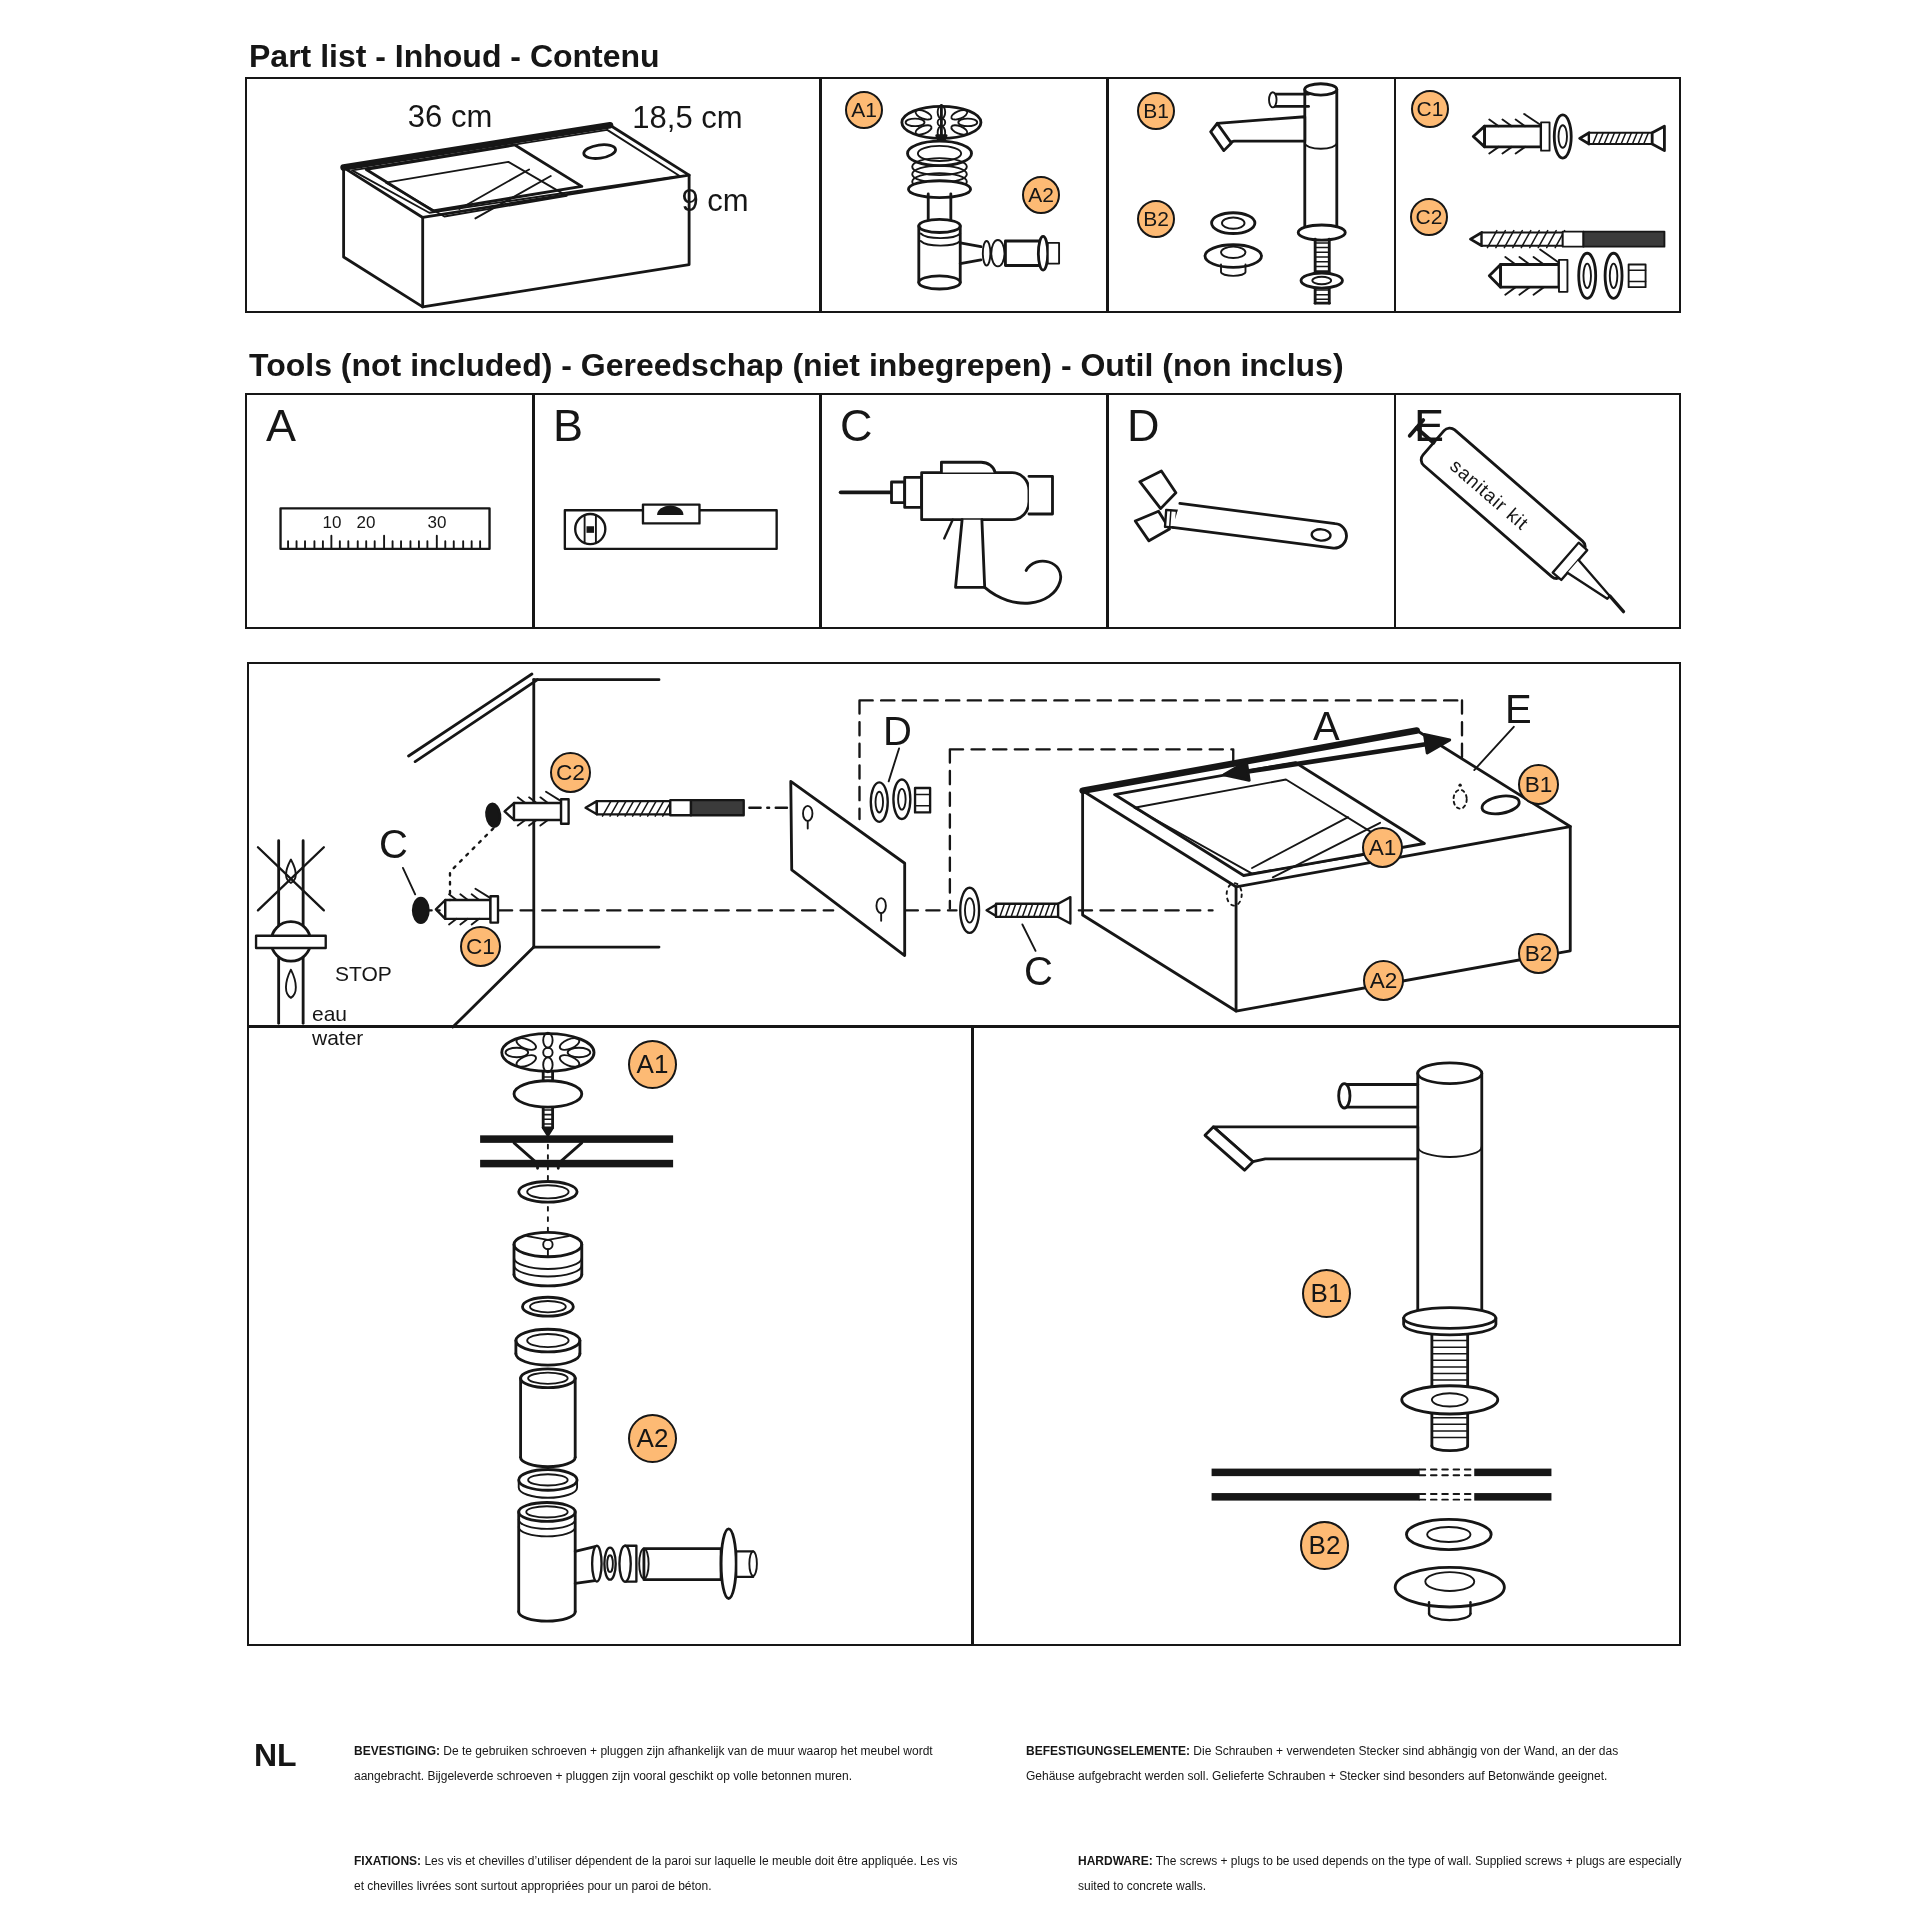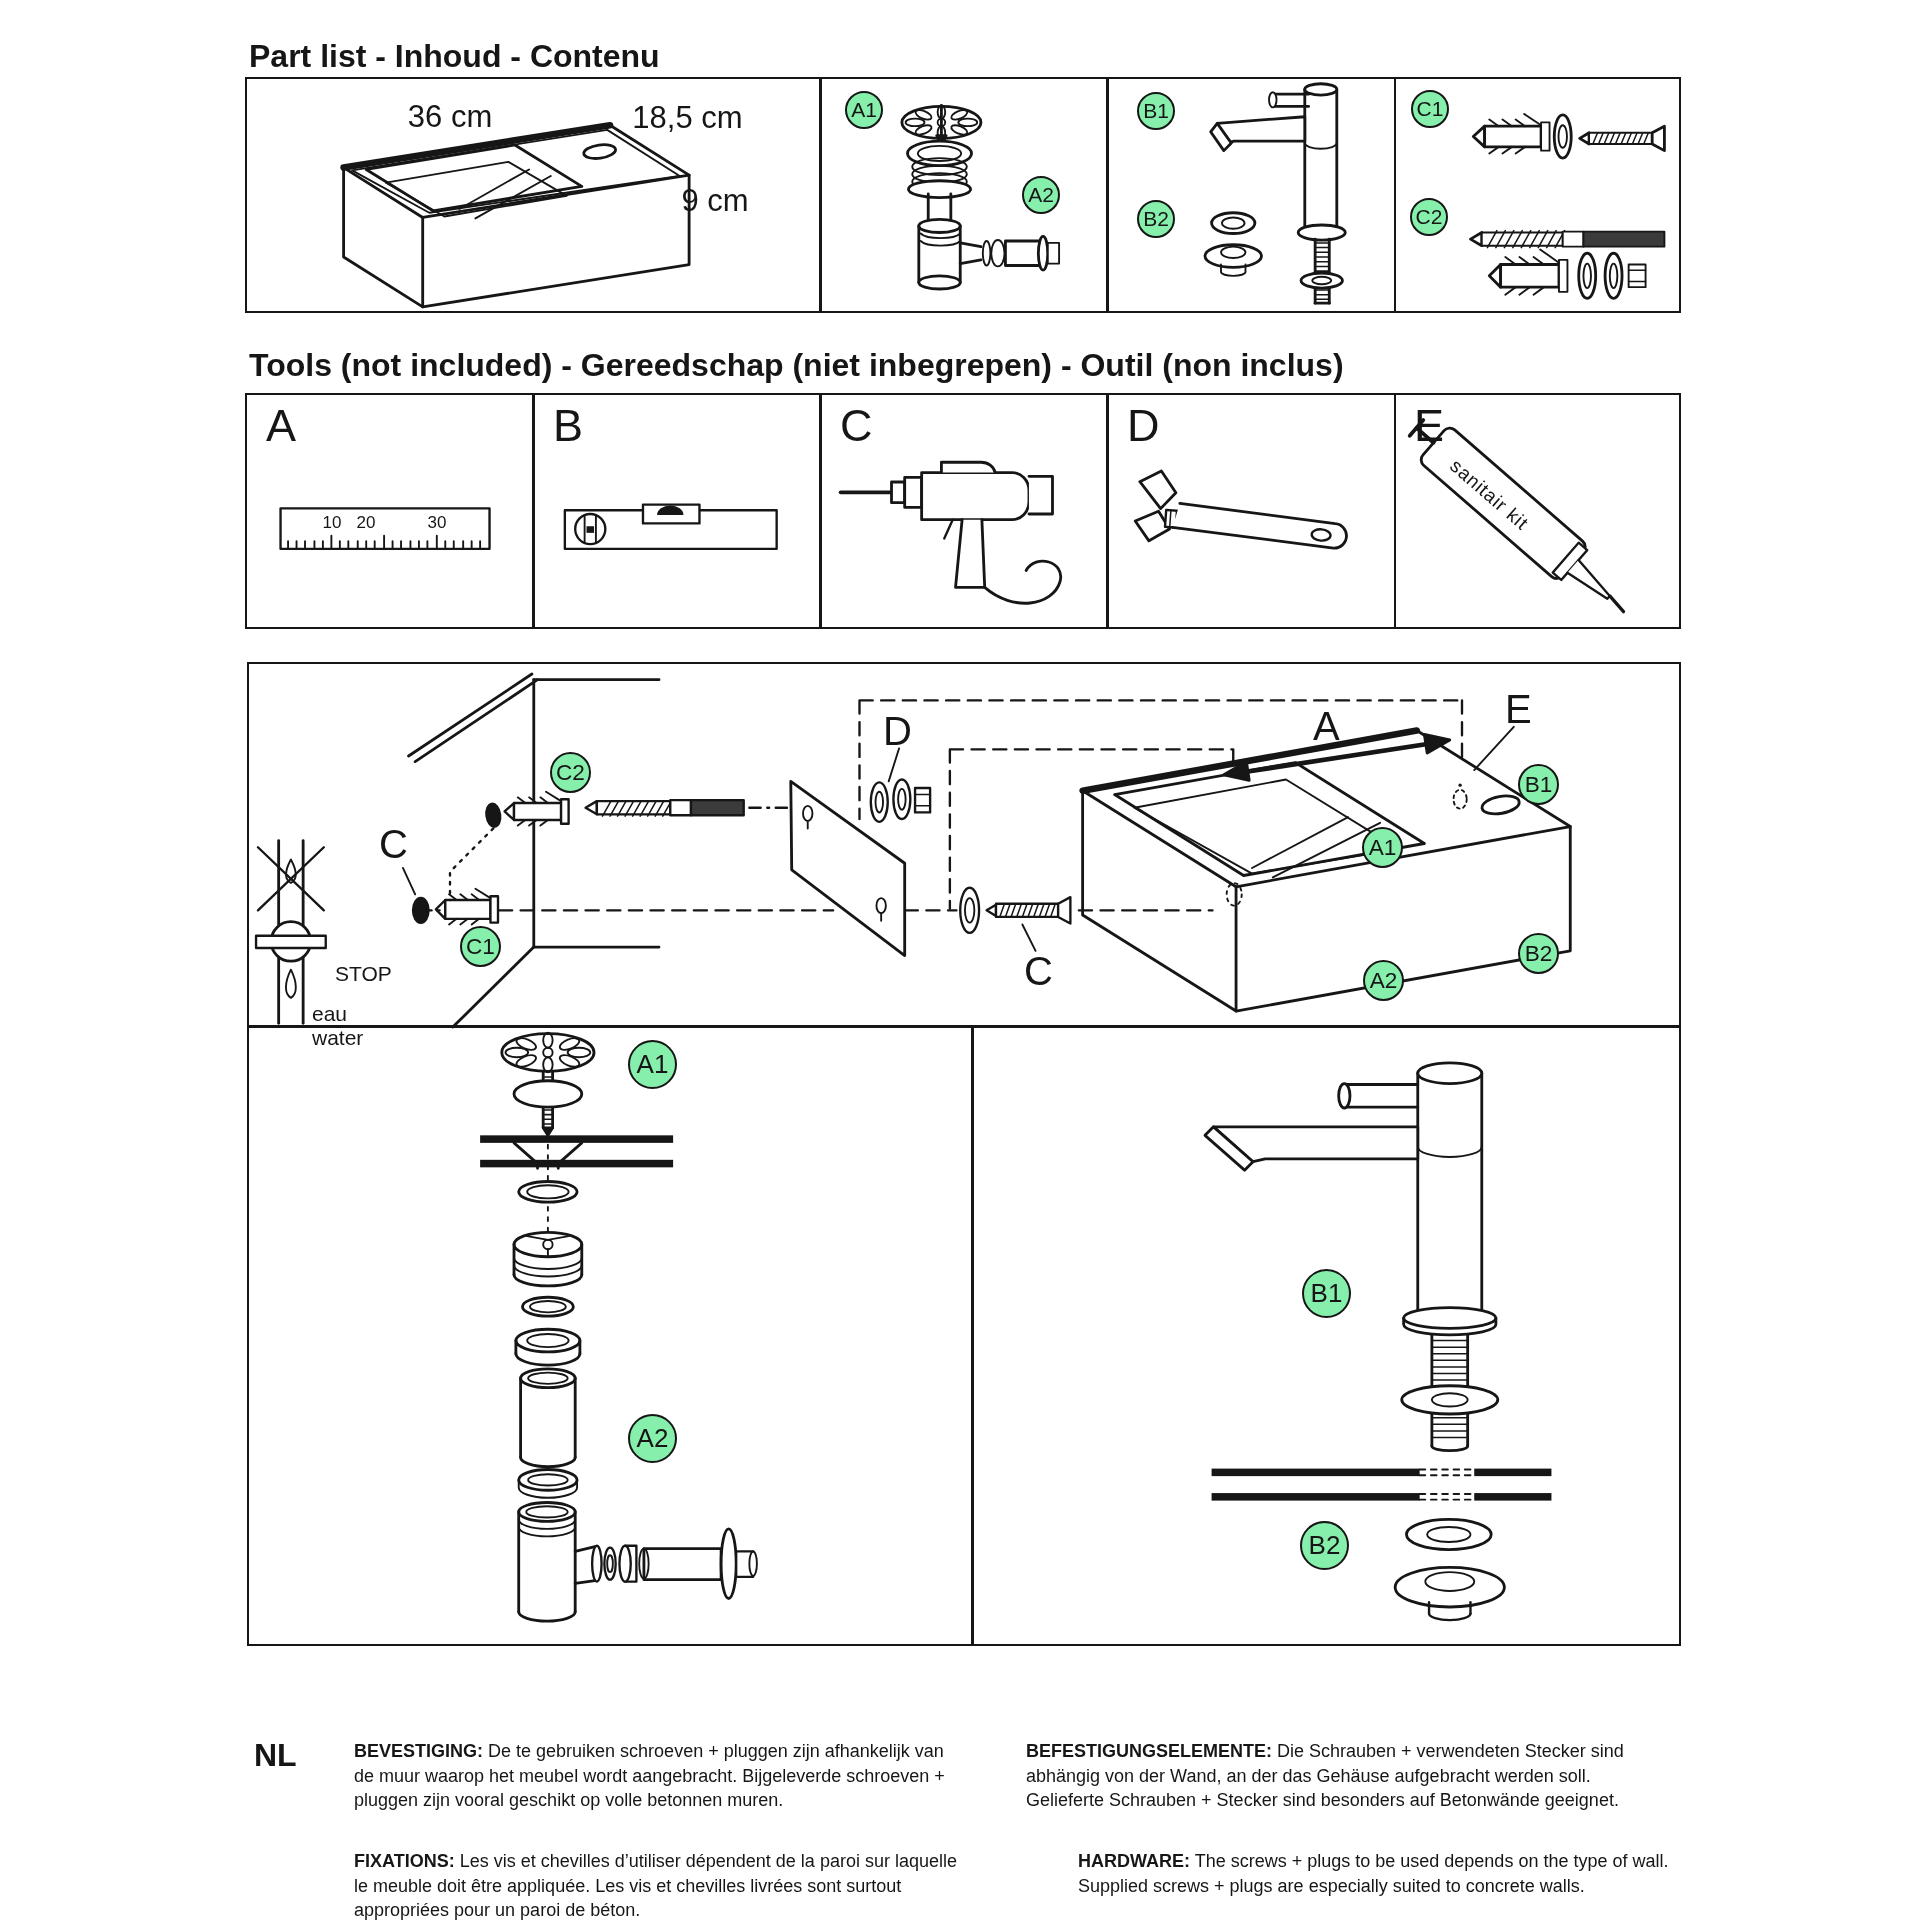--- a/index.html
+++ b/index.html
@@ -2,33 +2,33 @@
 <html style="font-size:15px"><head>
 <meta charset="utf-8">
 <style>
   html,body{margin:0;padding:0;background:#fff;}
   #page{position:relative;width:1925px;height:1928px;background:#fff;overflow:hidden;
         font-family:"Liberation Sans","DejaVu Sans",sans-serif;color:#161616;}
   .box{position:absolute;border:2.8px solid #161616;box-sizing:border-box;background:transparent;z-index:1;}
   .fill{position:absolute;background:#161616;z-index:1;}
   svg#art{position:absolute;left:0;top:0;z-index:2;}
   .ttl{position:absolute;font-weight:bold;font-size:32px;letter-spacing:0;z-index:4;white-space:nowrap;}
-  .clbl{position:absolute;border:2.8px solid #161616;border-radius:50%;background:#86efac;display:flex;
+  .clbl{position:absolute;border:2.8px solid #161616;border-radius:50%;background:#fdba74;display:flex;
         align-items:center;justify-content:center;box-sizing:border-box;z-index:5;font-weight:400;}
   .s40{width:38px;height:38px;font-size:21px;}
   .s44{width:41px;height:41px;font-size:22.6px;}
   .s52{width:49px;height:49px;font-size:26px;}
   .letter{position:absolute;font-size:45px;z-index:5;}
   .bigletter{position:absolute;font-size:40px;z-index:5;}
   .dim{position:absolute;font-size:31px;text-align:center;z-index:5;white-space:nowrap;}
   .rnum{position:absolute;font-size:17px;width:38px;text-align:center;z-index:5;}
   .stoptxt{position:absolute;font-size:21px;z-index:5;white-space:nowrap;}
   .sealant{position:absolute;font-size:19px;letter-spacing:0.9px;z-index:5;transform-origin:left top;
            transform:rotate(41deg);white-space:nowrap;}
-  .ftext{position:absolute;font-size:18px;line-height:24.5px;z-index:5;}
+  .ftext{position:absolute;font-size:12px;line-height:24.5px;z-index:5;}
   .ftext b{font-weight:bold;}
   .nl{position:absolute;font-size:32px;font-weight:bold;z-index:5;}
 </style>
 </head>
 <body>
 
 <div id="page">
 
   <div class="box" style="left:245px;top:77px;width:577px;height:236px;"></div>
   <div class="box" style="left:819px;top:77px;width:290px;height:236px;"></div>

